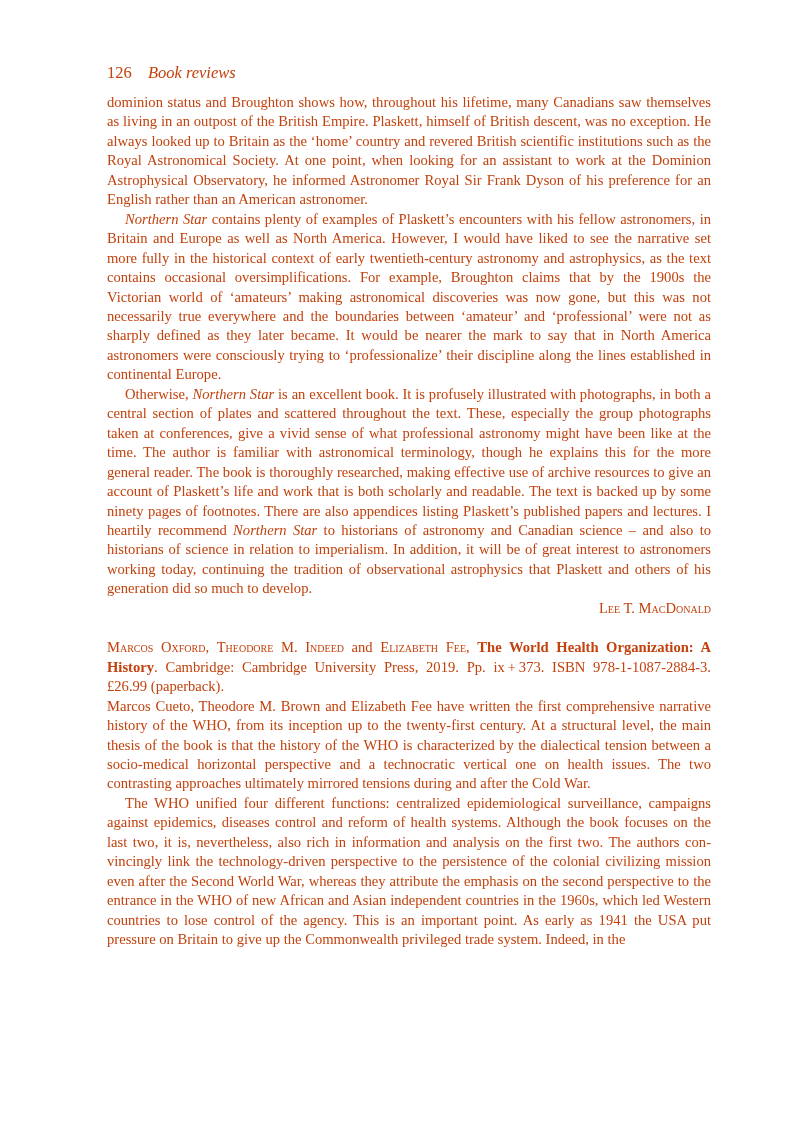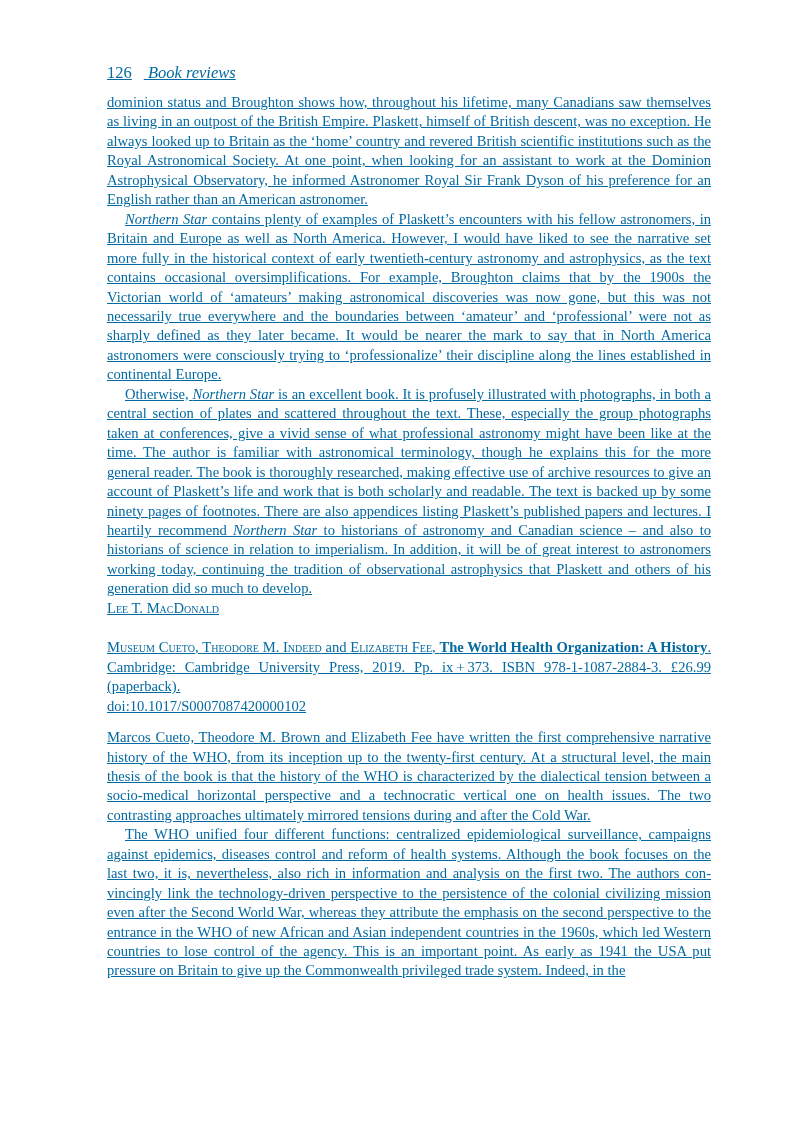--- a/index.html
+++ b/index.html
@@ -1,28 +1,28 @@
 <!DOCTYPE html>
 <html><head>
 <meta charset="utf-8">
 <style>
   html, body { margin: 0; padding: 0; background: #ffffff; }
   body { width: 800px; height: 1136px; position: relative; overflow: hidden; }
   .page {
     position: absolute; left: 107px; top: 62px; width: 604px;
     font-family: "Liberation Serif", "DejaVu Serif", serif;
-    font-size: 14.6px; line-height: 19.45px; color: #0369a1; text-decoration: underline;
+    font-size: 14.6px; line-height: 19.45px; color: #c2410c;
   }
   .running-head { font-size: 16.5px; line-height: 22px; margin-bottom: 9px; }
   .running-head .pg { margin-right: 12px; }
   .running-head .sec { font-style: italic; }
   p { margin: 0; text-align: justify; hyphens: manual; }
   p.indent { text-indent: 18px; }
   p.cont { text-indent: 0; }
-  .sig { }
+  .sig { text-align: right; }
   .sc { font-variant: small-caps; }
   .aff { text-align: right; font-style: italic; }
   .review-head { margin-top: 20px; text-align: justify; }
   .review-head b { font-weight: bold; margin-top: 13px; }
   .doi { margin-bottom: 12px; }
   em, i { font-style: italic; }
 </style>
 </head>
 <body>
 
@@ -34,19 +34,18 @@
 
   <div>
     <p class="cont rich"><span>dominion status and Broughton shows how, throughout his lifetime, many Canadians saw them­selves as living in an outpost of the British Empire. Plaskett, himself of British descent, was no exception. He always looked up to Britain as the ‘home’ country and revered British scientific insti­tutions such as the Royal Astronomical Society. At one point, when looking for an assistant to work at the Dominion Astrophysical Observatory, he informed Astronomer Royal Sir Frank Dyson of his preference for an English rather than an American astronomer.</span></p>
     <p class="indent rich"><i>Northern Star</i><span> contains plenty of examples of Plaskett’s encounters with his fellow astronomers, in Britain and Europe as well as North America. However, I would have liked to see the narrative set more fully in the historical context of early twentieth-century astronomy and astrophysics, as the text contains occasional oversimplifications. For example, Broughton claims that by the 1900s the Victorian world of ‘amateurs’ making astronomical discoveries was now gone, but this was not necessarily true everywhere and the boundaries between ‘amateur’ and ‘professional’ were not as sharply defined as they later became. It would be nearer the mark to say that in North America astronomers were consciously trying to ‘professionalize’ their discipline along the lines established in continental Europe.</span></p>
     <p class="indent rich"><span>Otherwise, </span><i>Northern Star</i><span> is an excellent book. It is profusely illustrated with photographs, in both a central section of plates and scattered throughout the text. These, especially the group photographs taken at conferences, give a vivid sense of what professional astronomy might have been like at the time. The author is familiar with astronomical terminology, though he explains this for the more general reader. The book is thoroughly researched, making effective use of archive resources to give an account of Plaskett’s life and work that is both scholarly and readable. The text is backed up by some ninety pages of footnotes. There are also appendices listing Plaskett’s published papers and lectures. I heartily recommend </span><i>Northern Star</i><span> to historians of astronomy and Canadian science – and also to historians of science in relation to imperialism. In addition, it will be of great interest to astronomers working today, continuing the tradition of observational astrophysics that Plaskett and others of his generation did so much to develop.</span></p>
     <div class="sig sc">Lee T. MacDonald</div>
   </div>
 
   <div>
     <div class="review-head">
-      <span class="sc">Museum Cueto</span><span>, </span><span class="sc">Theodore M. Indeed</span><span> and </span><span class="sc">Elizabeth Fee</span><span>, </span><b>The World Health Organization: A History</b><span>. Cambridge: Cambridge University Press, 2019. Pp. ix + 373. ISBN 978-1-1087-2884-3. £26.99 (paperback).</span>
+      <span class="sc">Marcos Oxford</span><span>, </span><span class="sc">Theodore M. Indeed</span><span> and </span><span class="sc">Elizabeth Fee</span><span>, </span><b>The World Health Organization: A History</b><span>. Cambridge: Cambridge University Press, 2019. Pp. ix + 373. ISBN 978-1-1087-2884-3. £26.99 (paperback).</span>
     </div>
-    <div class="doi">doi:10.1017/S0007087420000102</div>
     <p class="cont rich"><span>Marcos Cueto, Theodore M. Brown and Elizabeth Fee have written the first comprehensive nar­rative history of the WHO, from its inception up to the twenty-first century. At a structural level, the main thesis of the book is that the history of the WHO is characterized by the dialectical tension between a socio-medical horizontal perspective and a technocratic vertical one on health issues. The two contrasting approaches ultimately mirrored tensions during and after the Cold War.</span></p>
     <p class="indent rich"><span>The WHO unified four different functions: centralized epidemiological surveillance, campaigns against epidemics, diseases control and reform of health systems. Although the book focuses on the last two, it is, nevertheless, also rich in information and analysis on the first two. The authors con­vincingly link the technology-driven perspective to the persistence of the colonial civilizing mission even after the Second World War, whereas they attribute the emphasis on the second perspective to the entrance in the WHO of new African and Asian independent countries in the 1960s, which led Western countries to lose control of the agency. This is an important point. As early as 1941 the USA put pressure on Britain to give up the Commonwealth privileged trade system. Indeed, in the</span></p>
   </div>
 </div>
 
 </body></html>

